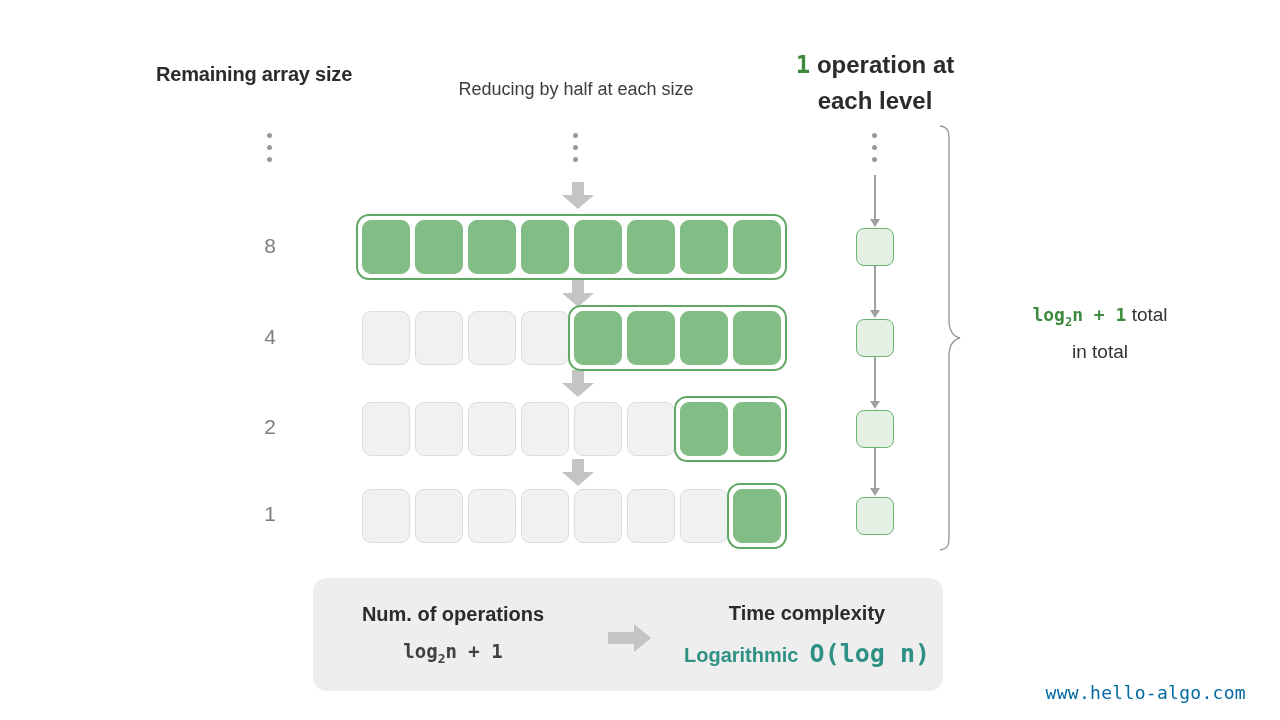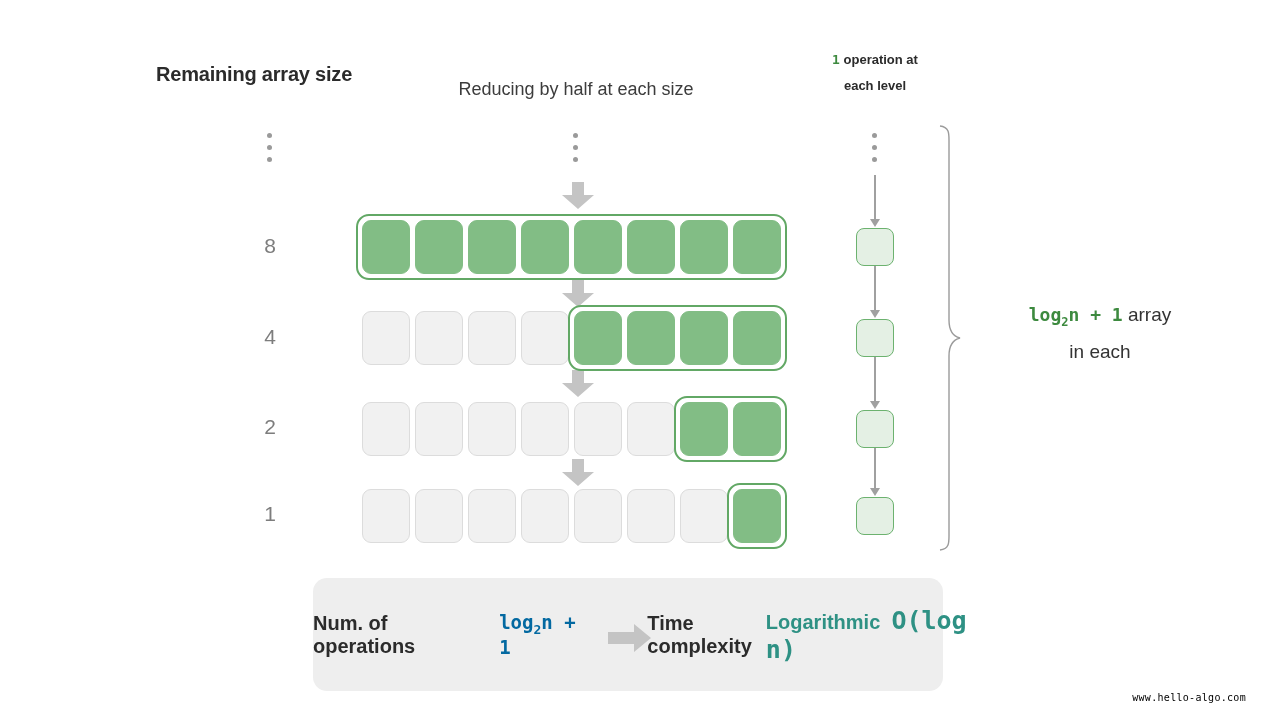--- a/index.html
+++ b/index.html
@@ -11,21 +11,21 @@
     position:relative;
   }
   .stage{position:absolute;left:0;top:0;width:1280px;height:720px;}
 
   
   .hdr{position:absolute;font-weight:bold;color:#2b2b2b;}
   #hdr-remaining{left:156px;top:63px;font-size:20px;letter-spacing:-.2px;}
   #hdr-input{left:385px;top:46px;width:382px;text-align:center;font-size:20px;}
   #hdr-input .nvar{color:#3d8a3f;font-family:"DejaVu Sans Mono",monospace;font-size:19px;}
   #hdr-input-sub{left:385px;top:79px;width:382px;text-align:center;font-size:18px;color:#3c3c3c;font-weight:normal;}
-  #hdr-ops{left:780px;top:47px;width:190px;text-align:center;font-size:13px;line-height:26px;}
+  #hdr-ops{left:780px;top:47px;width:190px;text-align:center;font-size:24px;line-height:36px;}
   #hdr-ops .one{color:#3d8a3f;font-family:"DejaVu Sans Mono",monospace;}
 
   
   .dots{position:absolute;display:flex;flex-direction:column;gap:7px;align-items:center;}
   .dots i{display:block;width:5px;height:5px;border-radius:50%;background:#9a9a9a;}
   #dots-left{left:267px;top:133px;}
   #dots-mid{left:573px;top:133px;}
   #dots-right{left:872px;top:133px;}
 
   
@@ -60,33 +60,33 @@
   #brace{position:absolute;left:936px;top:124px;}
   #note{position:absolute;left:985px;top:300px;width:230px;text-align:center;font-size:19px;color:#333;line-height:30px;}
   #note .mono{color:#3d8a3f;font-family:"DejaVu Sans Mono",monospace;font-weight:bold;font-size:18px;}
   #note .mono sub{font-size:12px;}
 
   
   #summary{
     position:absolute;left:313px;top:578px;width:630px;height:113px;
     background:#eeeeee;border-radius:14px;
   }
-  .sumcol{position:absolute;top:0;height:113px;display:flex;flex-direction:row;justify-content:center;align-items:center;gap:14px;}
+  .sumcol{position:absolute;top:0;height:113px;display:flex;flex-direction:column;justify-content:center;align-items:center;gap:14px;}
   #sum-left{left:0px;width:280px;}
   #sum-right{left:354px;width:280px;}
   .sum-title{font-size:20px;font-weight:bold;color:#2b2b2b;}
-  .sum-val-green{font-size:19px;font-weight:bold;color:#0369a1;font-family:"DejaVu Sans Mono",monospace;}
+  .sum-val-green{font-size:19px;font-weight:bold;color:#404040;font-family:"DejaVu Sans Mono",monospace;}
   .sum-val-green sub{font-size:13px;}
   .sum-val-teal{font-size:20px;font-weight:bold;color:#2e9184;font-family:"Liberation Sans",sans-serif;}
   .sum-val-teal .mono{font-family:"DejaVu Sans Mono",monospace;font-size:25px;}
   #sum-arrow{position:absolute;left:295px;top:46px;width:44px;height:28px;}
 
   
   #watermark{
-    position:absolute;right:34px;bottom:17px;color:#000000;font-size:10px;
+    position:absolute;right:34px;bottom:17px;color:#0369a1;font-size:18px;
     font-family:"DejaVu Sans Mono",monospace;letter-spacing:.3px;
   }
 </style>
 </head>
 <body>
 
 <div class="stage">
 
   <div class="hdr" id="hdr-remaining">Remaining array size</div>
 
@@ -191,22 +191,22 @@
       <div class="opline" style="top: 448px; height: 42px;"></div>
       <div class="ophead" style="left: 870px; top: 488px;"></div>
       <div class="opbox" style="top: 497px;"></div>
     </div>
 
   <svg id="brace" width="28" height="428" viewBox="0 0 28 428">
     <path d="M4 2 C13 3 13 9 13 16 L13 196 C13 206 16 212 24 214 C16 216 13 222 13 232 L13 412 C13 419 13 425 4 426" fill="none" stroke="#9b9b9b" stroke-width="1.4"></path>
   </svg>
 
   <div id="note">
-    <span class="mono"><span>log</span><sub>2</sub><span>n + 1</span></span><span> array</span><br>
-    <span>in each</span>
+    <span class="mono"><span>log</span><sub>2</sub><span>n + 1</span></span><span> total</span><br>
+    <span>in total</span>
   </div>
 
   <div id="summary">
     <div class="sumcol" id="sum-left">
       <div class="sum-title">Num. of operations</div>
       <div class="sum-val-green"><span>log</span><sub>2</sub><span>n + 1</span></div>
     </div>
 
     <svg id="sum-arrow" viewBox="0 0 44 28">
       <path d="M0 8 H26 V0 L43 14 L26 28 V20 H0 Z" fill="#c4c4c4"></path>

